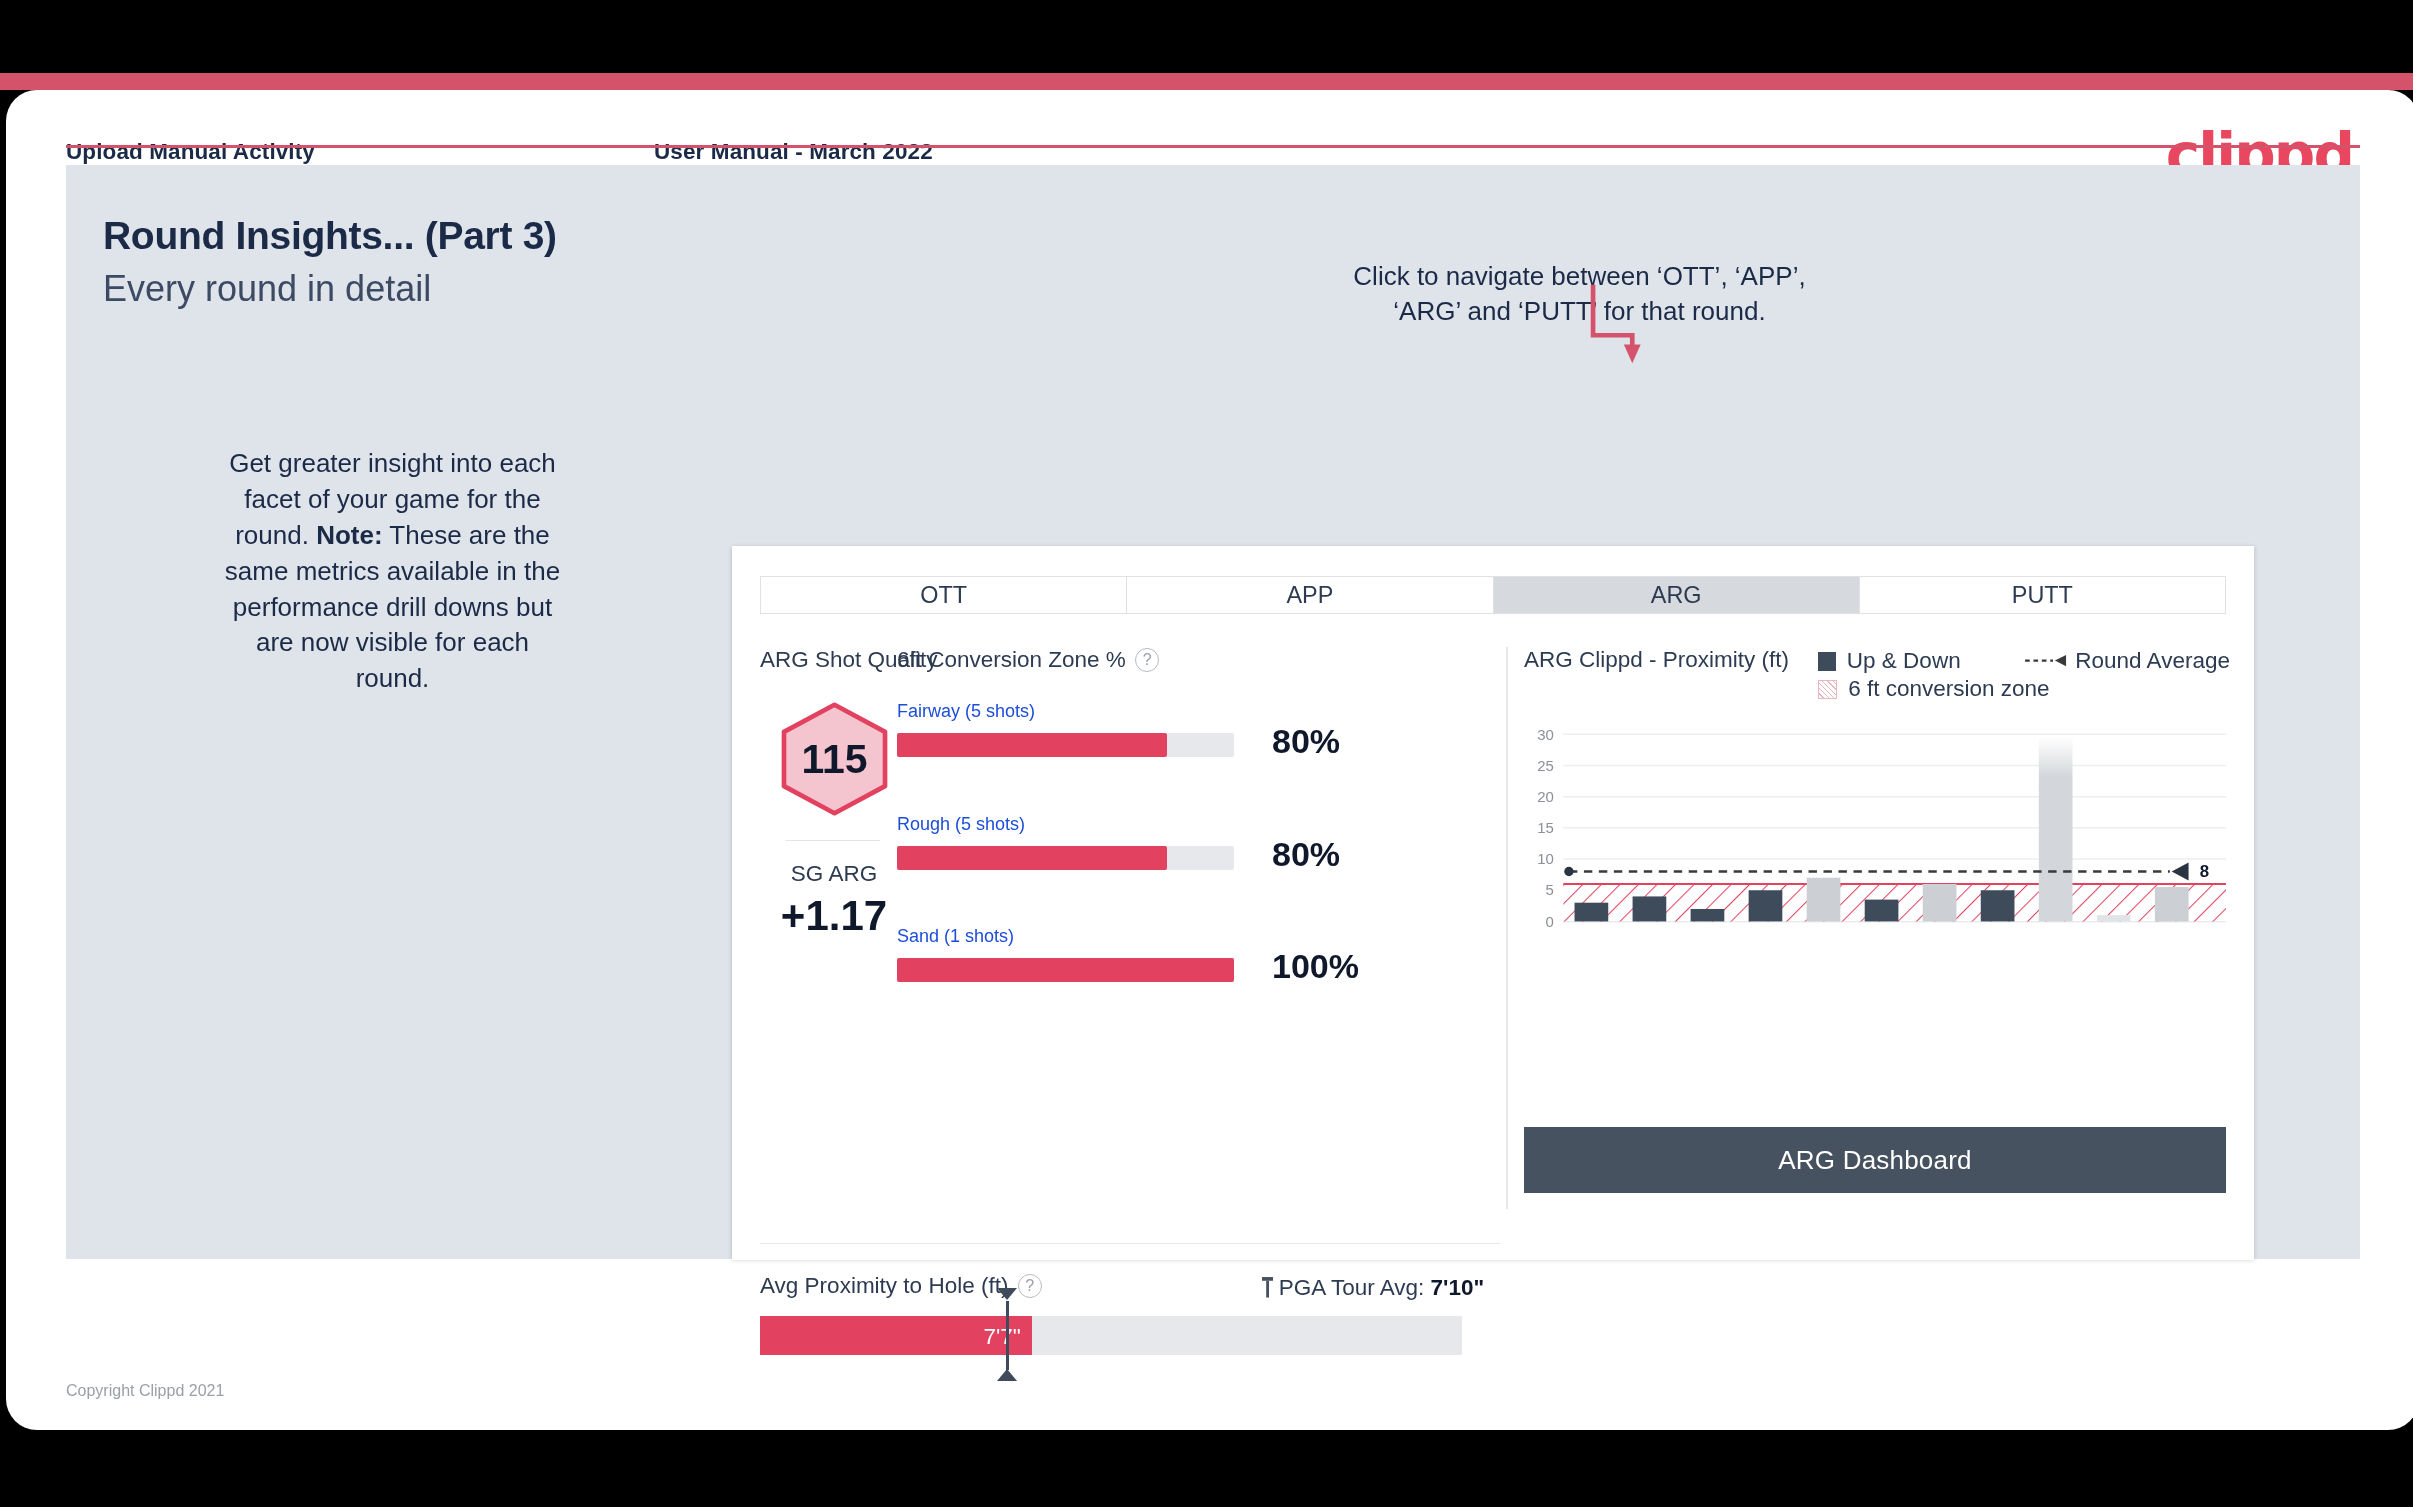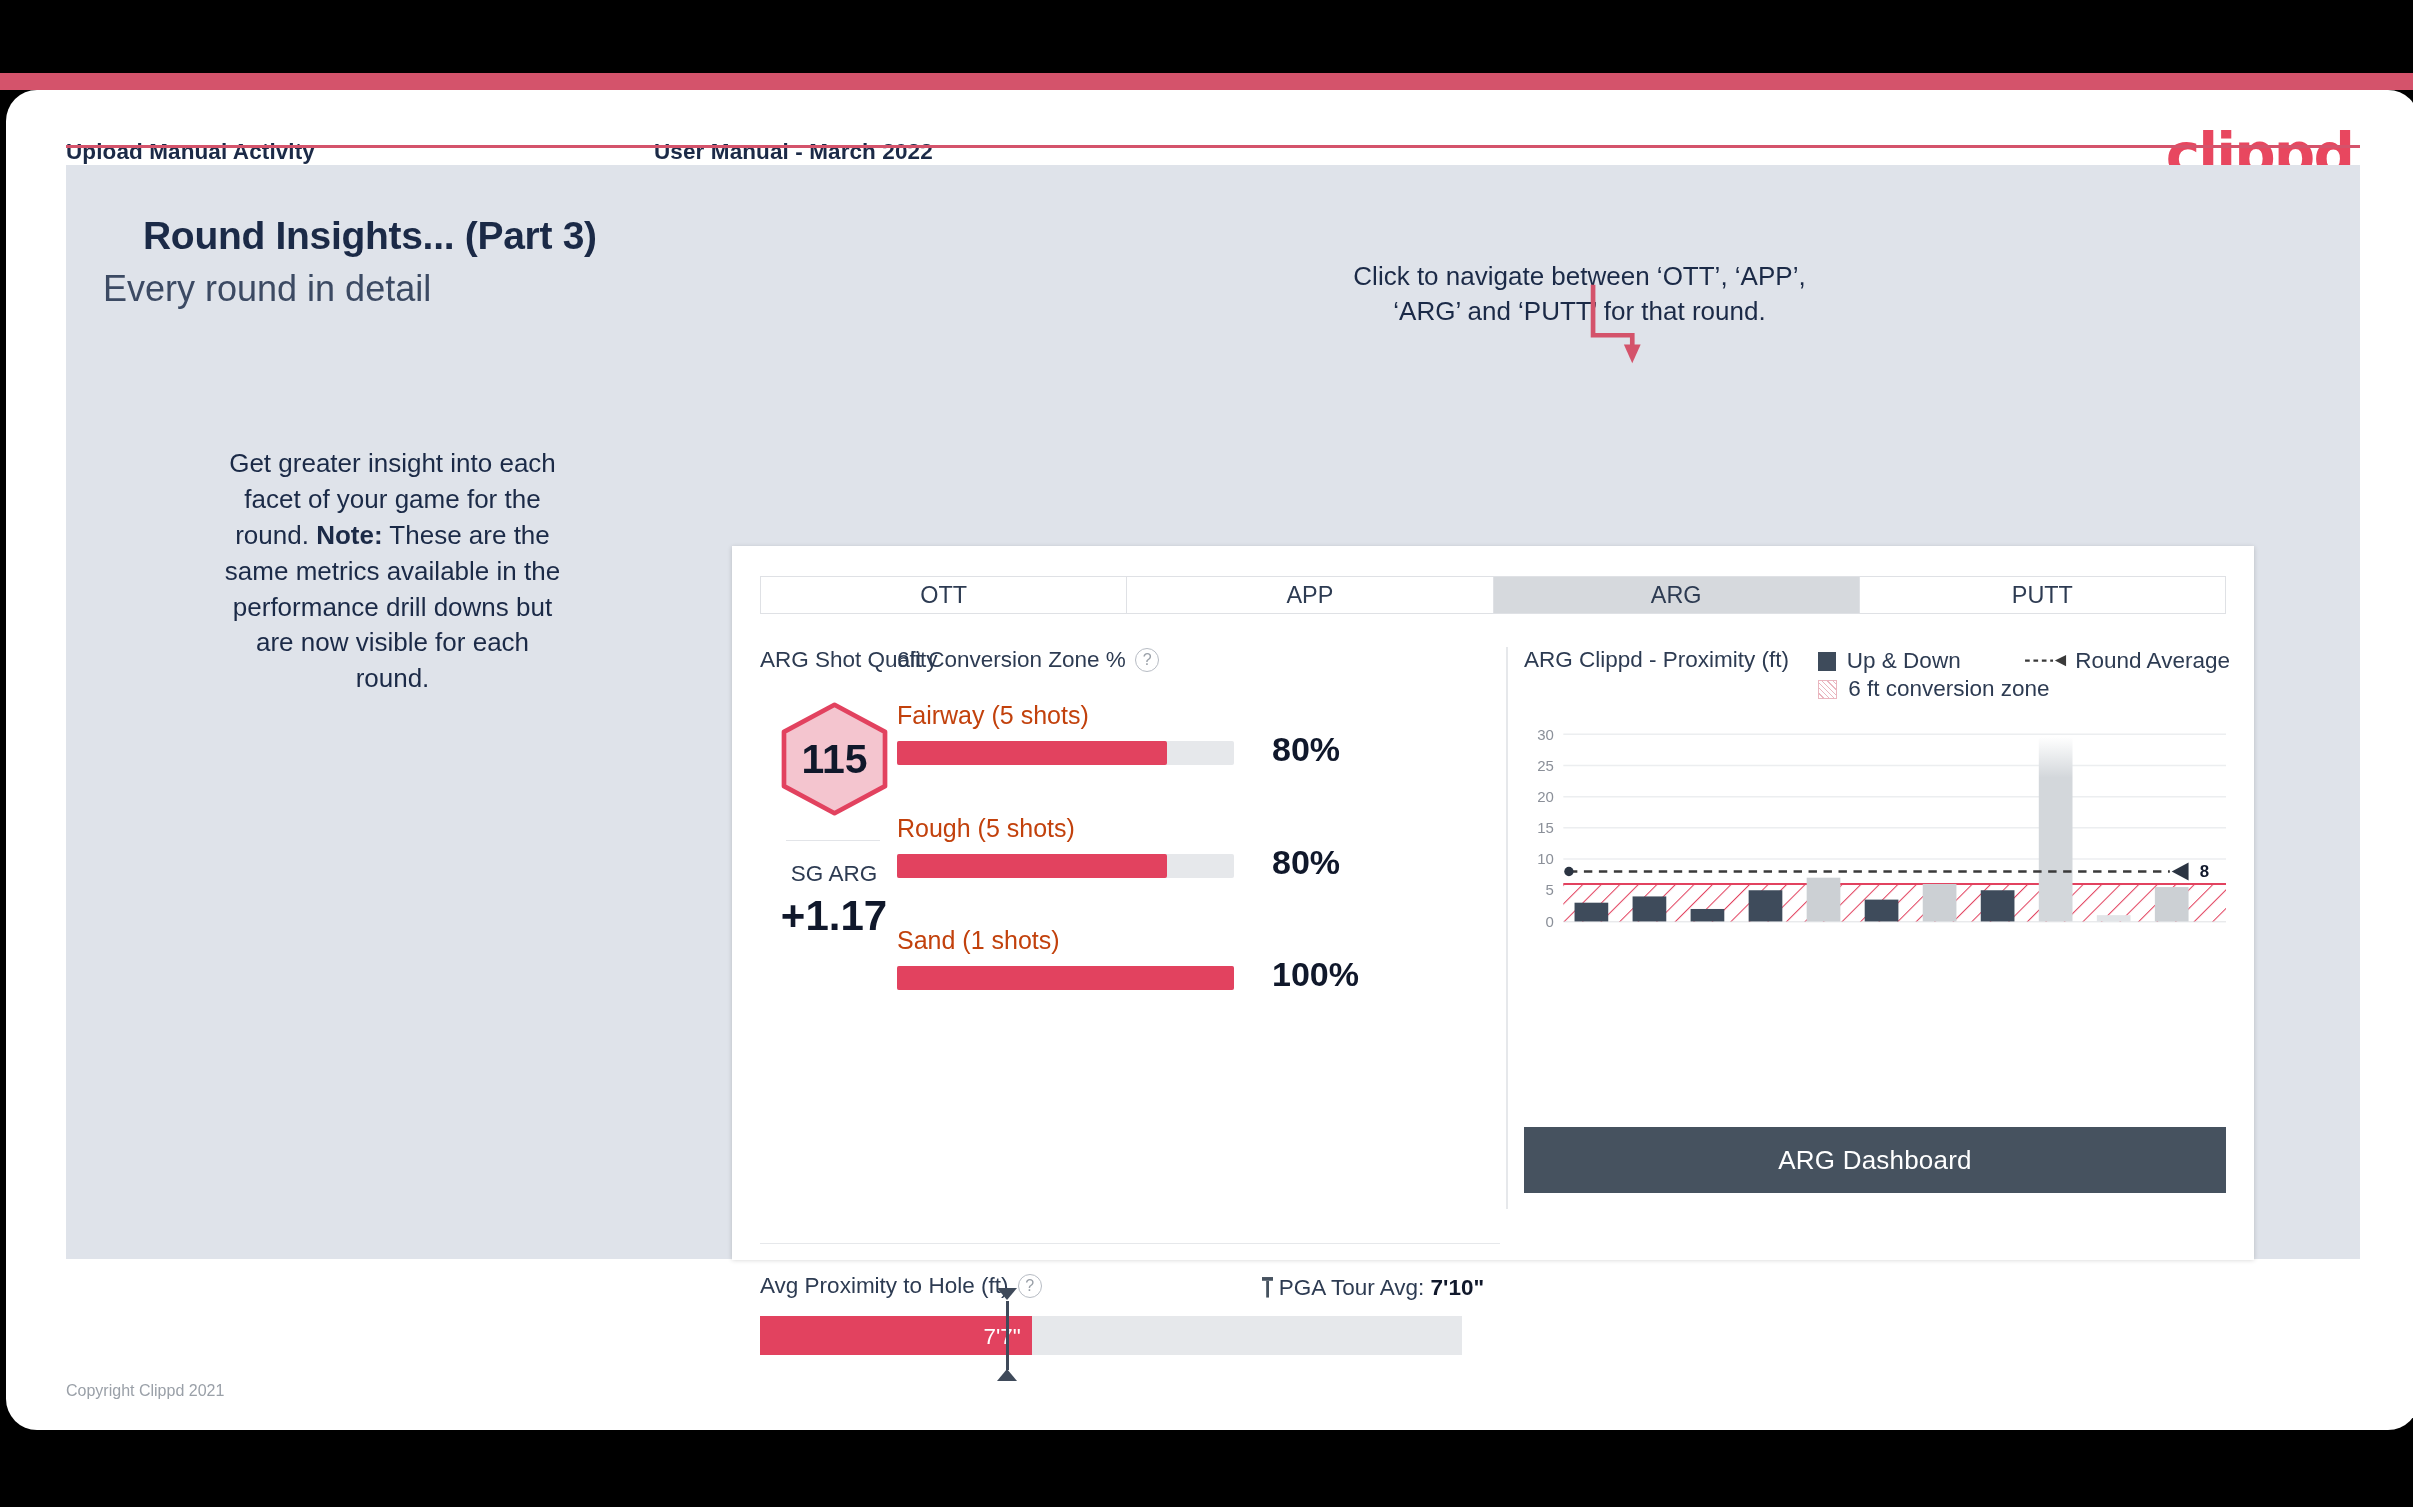--- a/index.html
+++ b/index.html
@@ -111,21 +111,21 @@
     font-size:41px; font-weight:700; color:#10182b;
   }
   #hex-rule { position:absolute; left:26px; top:193px; width:94px; height:0.9px; background:#e2e4e8; }
   #sg-label { position:absolute; left:0; top:214px; width:148px; text-align:center;
               font-size:22.5px; color:#2d3b52; }
   #sg-value { position:absolute; left:0; top:245px; width:148px; text-align:center;
               font-size:42px; font-weight:600; color:#10182b; }
 
   
   .conv-row { position:absolute; left:137px; width:599px; }
-  .conv-name { font-size:25px; color:#c2410c; margin-bottom:11.2px; }
+  .conv-name { font-size:18px; color:#1d4ed8; margin-bottom:11.2px; }
   .conv-track { position:relative; width:337px; height:24px; background:#e6e8eb; border-radius:1.9px; }
   .conv-fill { position:absolute; left:0; top:0; height:24px; background:#e2425f; border-radius:1.9px; }
   .conv-pct { position:absolute; left:375px; top:-11.2px; font-size:34px; font-weight:600; color:#10182b; }
 
   
   #prox-rule { position:absolute; left:28px; top:697px; width:740px; height:0.9px; background:#e6e8eb; }
   #prox-label { position:absolute; left:28px; top:727px; font-size:22.5px; color:#2d3b52; }
   #pga-avg { position:absolute; left:530px; top:729px; font-size:22.5px; color:#2d3b52; white-space:nowrap; }
   #pga-avg b { font-weight:bold; color:#10182b; }
   #prox-track { position:absolute; left:28px; top:770px; width:702px; height:39px; background:#e6e8eb; }
@@ -174,21 +174,21 @@
   <div class="hdr-text" id="hdr-left" style="top:49px;">Upload Manual Activity</div>
 
   <div class="hdr-text" id="hdr-mid" style="top:49px;">User Manual - March 2022</div>
 
   <div id="logo" style="top:36px;">clippd</div>
 
   <div id="hdr-rule" style="top:55px;"></div>
 
   <div id="panel" style="top:75px;"></div>
 
-  <div id="title-main" style="top:124px;margin-left:40px;">Round Insights... (Part 3)</div>
+  <div id="title-main" style="top:124px;">Round Insights... (Part 3)</div>
   <div id="title-sub" style="top:178px;">Every round in detail</div>
 
   <div id="callout" style="top:169px;">
     <div>Click to navigate between ‘OTT’, ‘APP’,</div>
     <div>‘ARG’ and ‘PUTT’ for that round.</div>
   </div>
 
   <svg id="arrow-svg" style="top:193px;" width="66" height="84" viewBox="0 0 70 90">
     <path d="M4,2 L4,56 L46,56 L46,70" stroke="#d4536b" stroke-width="5" fill="none"></path>
     <path d="M46,86 L37,66 L55,66 Z" fill="#d4536b"></path>

